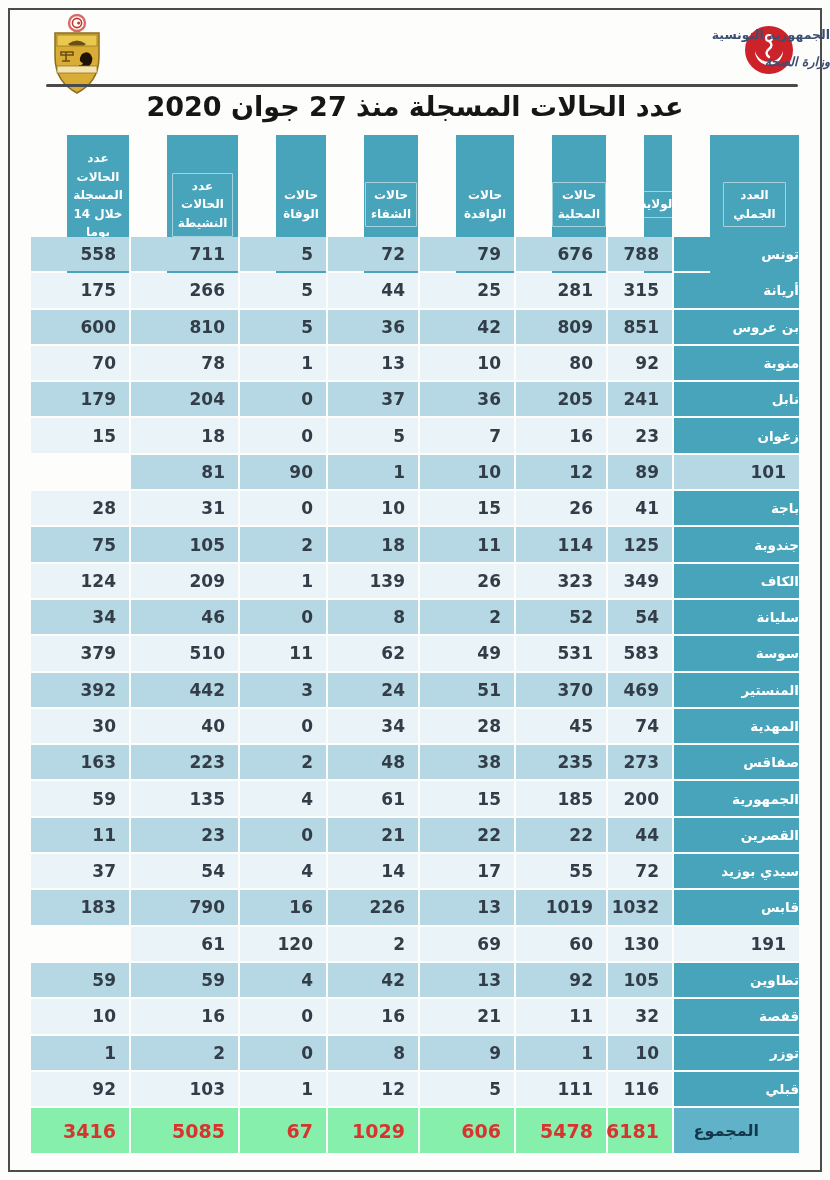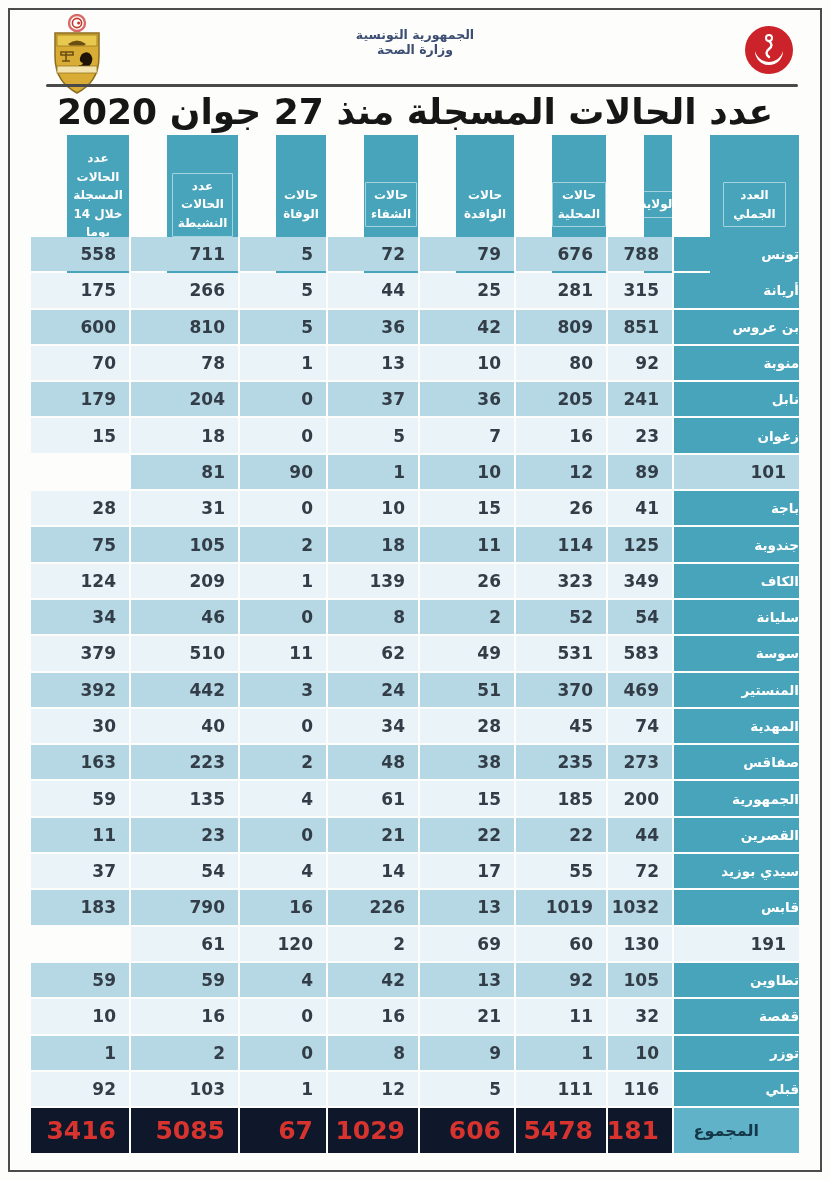--- a/index.html
+++ b/index.html
@@ -20,32 +20,32 @@
     inset: 8px;
     border: 2px solid #4c4c4c;
     pointer-events: none;
   }
 
   
   .natl-emblem { position: absolute; left: 48px; top: 14px; width: 58px; height: 84px; }
   .moh-logo    { position: absolute; right: 36px; top: 25px; width: 50px; height: 50px; }
   .gov-lines {
     position: absolute; top: 27px; left: 0; right: 0;
-    text-align: center; color: #3d4e73; font-weight: bold;
+    color: #3d4e73; font-weight: bold;
     font-size: 12.5px; direction: rtl;
   }
-  .gov-lines .line2 { margin-top: 0; }
+  .gov-lines .line2 { margin-top: 12px; font-style: italic; }
   .divider {
     position: absolute; top: 84px; left: 46px;
     width: 752px; height: 3px; background: #4a4a4a; border-radius: 2px;
   }
   .doc-title {
     position: absolute; top: 91px; left: 0; right: 0;
     text-align: center; direction: rtl;
-    font-size: 36px; font-weight: bold; color: #161616;
+    font-size: 27px; font-weight: bold; color: #161616;
     letter-spacing: 0.5px;
   }
 
   
   .cases-table {
     position: absolute; top: 135px; left: 31px; width: 768px;
     direction: rtl;
   }
   .trow {
     display: grid;
@@ -83,23 +83,23 @@
   .row-b .val-cell { background: #e9f3f8; }
 
   .total-row { height: 45px; margin-bottom: 0; }
   .total-row .name-cell {
     background: #5fb2c7;
     color: #14384a;
     font-size: 16px;
     padding-right: 40px;
   }
   .total-row .val-cell {
-    background: #0f172a;
+    background: #86efac;
     color: #d8342f;
-    font-size: 25px;
+    font-size: 19px;
   }
 </style>
 </head>
 <body>
 
 <div class="page">
   <div class="frame"></div>
 
   <div class="natl-emblem">
     <svg width="58" height="84" viewBox="0 0 58 84" xmlns="http://www.w3.org/2000/svg">

